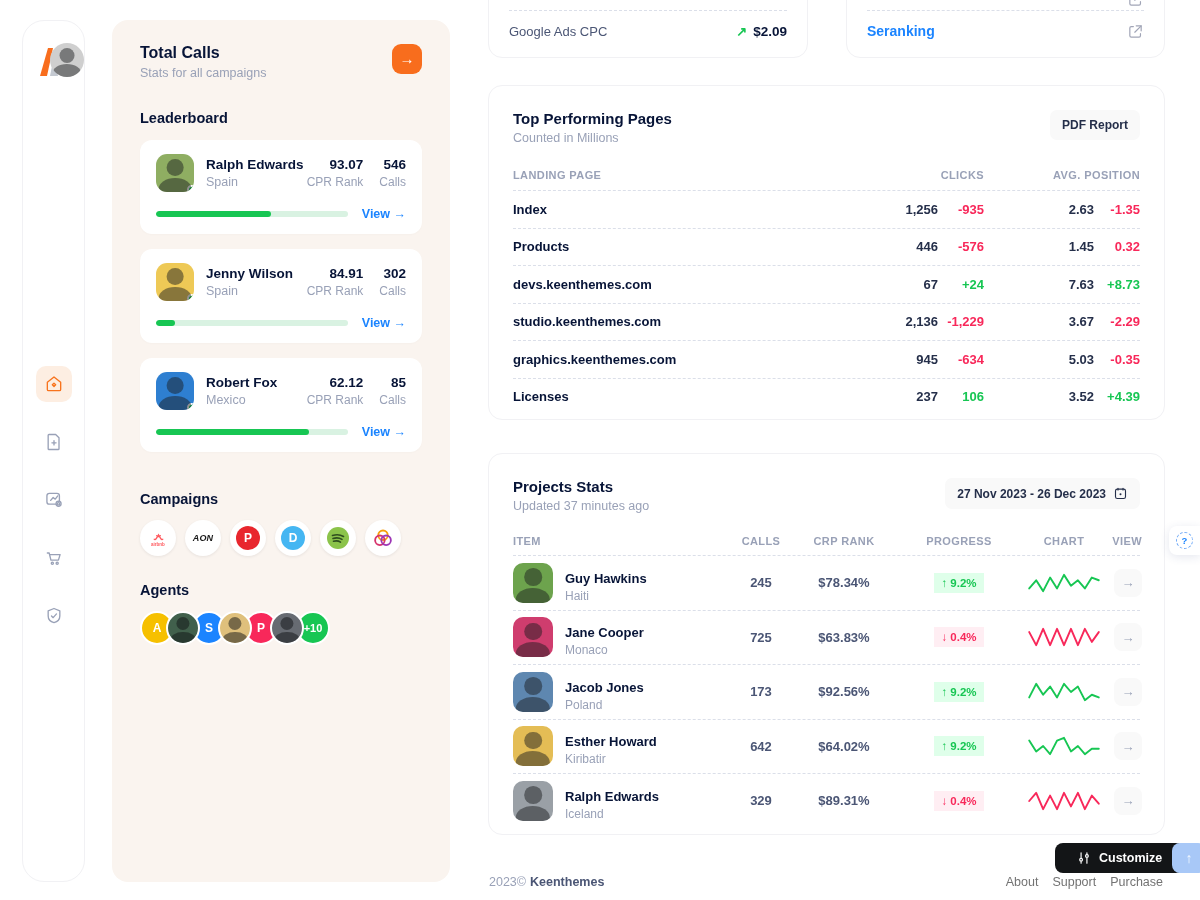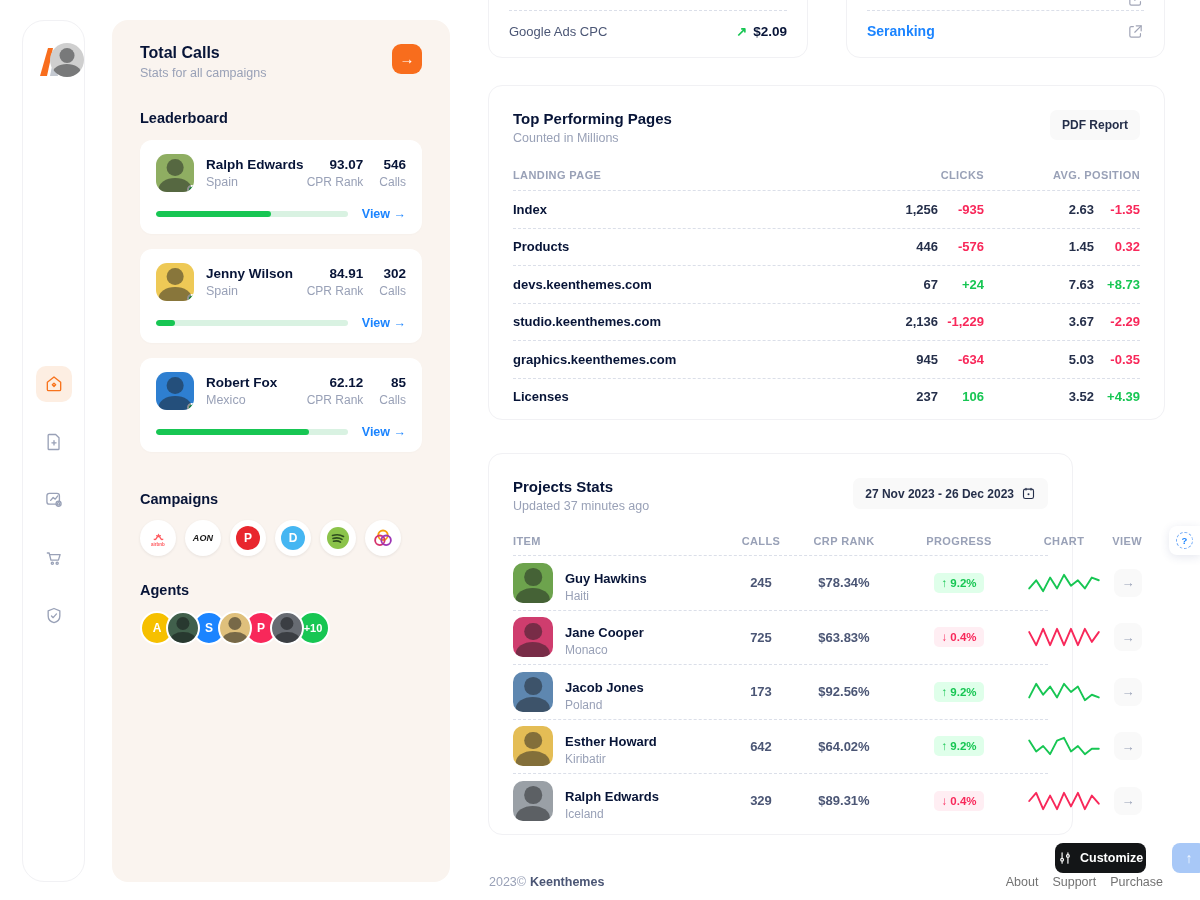--- a/index.html
+++ b/index.html
@@ -113,35 +113,35 @@
   .proj-grid { display:grid; grid-template-columns:220px 56px 110px 120px 90px 33px; align-items:center; }
   .proj-head { margin-top:22px; padding-bottom:8px; }
   .c-center { text-align:center; } .c-right { text-align:right; }
   .pr-row { height:54.5px; border-top:1px dashed #dbdfe9; }
   .pr-row:first-of-type { border-top:none; }
   .pr-item { display:flex; align-items:flex-end; gap:12px; }
   .pr-avatar { width:40px; height:40px; border-radius:10px; flex:none; }
   .pr-name { font-size:13px; font-weight:700; color:#071437; }
   .pr-country { font-size:12px; color:#99a1b7; margin-top:3px; }
   .pr-num { font-size:13px; font-weight:600; color:#4b5675; text-align:center; }
-  .badge { display:inline-block; font-size:11.5px; font-weight:700; border-radius:5px; padding:4px 7px; }
+  .badge { display:inline-block; font-size:11.5px; font-weight:700; border-radius:0; padding:4px 7px; }
   .badge.up { color:#17c653; background:#dfffea; }
   .badge.down { color:#f8285a; background:#ffeef3; }
   .spark { width:74px; height:26px; display:block; margin:0 auto; }
   .row-view-btn { width:28px; height:28px; border-radius:8px; border:none; background:#f9f9f9;
     color:#99a1b7; font-size:13px; cursor:pointer; display:flex; align-items:center; justify-content:center; margin-left:auto;}
 
   
   .footer-left { position:absolute; left:489px; top:875px; font-size:12.5px; color:#99a1b7; }
   .footer-left b { color:#4b5675; font-weight:600; margin-left:4px; cursor:pointer; }
   .footer-links { position:absolute; right:37px; top:875px; display:flex; gap:14px; }
   .footer-links span { font-size:12.5px; color:#737373; cursor:pointer; }
 
   
-  .customize-btn { position:absolute; left:1055px; top:843px; height:30px; padding:0 3px;
+  .customize-btn { position:absolute; left:1055px; top:843px; height:30px; padding:0 22px;
     background:#131517; border:none; border-radius:8px; color:#fff; font-size:12.5px;
     font-weight:700; display:flex; align-items:center; gap:8px; cursor:pointer; font-family:inherit;}
   .scrolltop-btn { position:absolute; left:1172px; top:843px; width:34px; height:30px;
     border:none; border-radius:8px; background:#a8c8f7; color:#f3f8ff; font-size:14px;
     font-weight:700; cursor:pointer; }
   .help-tab { position:absolute; right:0; top:526px; width:31px; height:29px;
     background:#fff; border-radius:8px 0 0 8px; box-shadow:0 2px 10px rgba(40,60,120,.12);
     display:flex; align-items:center; justify-content:center; cursor:pointer; }
   .help-badge { width:17px; height:17px; border-radius:50%; border:1.6px dashed #6ea8f7;
     color:#1b84ff; font-size:9.5px; font-weight:800; display:flex; align-items:center; justify-content:center; }
@@ -421,21 +421,21 @@
   </div>
   <div class="pages-grid p-row">
     <div class="p-name">Licenses</div>
     <div class="num">237</div>
     <div class="delta pos">106</div>
     <div class="num">3.52</div>
     <div class="delta pos">+4.39</div>
   </div>
 </div>
 
-<div class="card card-pad" style="left:488px; top:453px; width:585px; height:382px;">
+<div class="card card-pad" style="left:488px; top:453px; width:677px; height:382px;">
   <div class="card-head">
     <div>
       <div class="card-title">Projects Stats</div>
       <div class="card-sub">Updated 37 minutes ago</div>
     </div>
     <button class="soft-btn">
       <span>27 Nov 2023 - 26 Dec 2023</span>
       <span>
         <svg class="ic" width="15" height="15" viewBox="0 0 24 24" fill="none" stroke="#252f4a" stroke-width="1.8" stroke-linecap="round">
           <rect x="4" y="5" width="16" height="15" rx="3"></rect>

